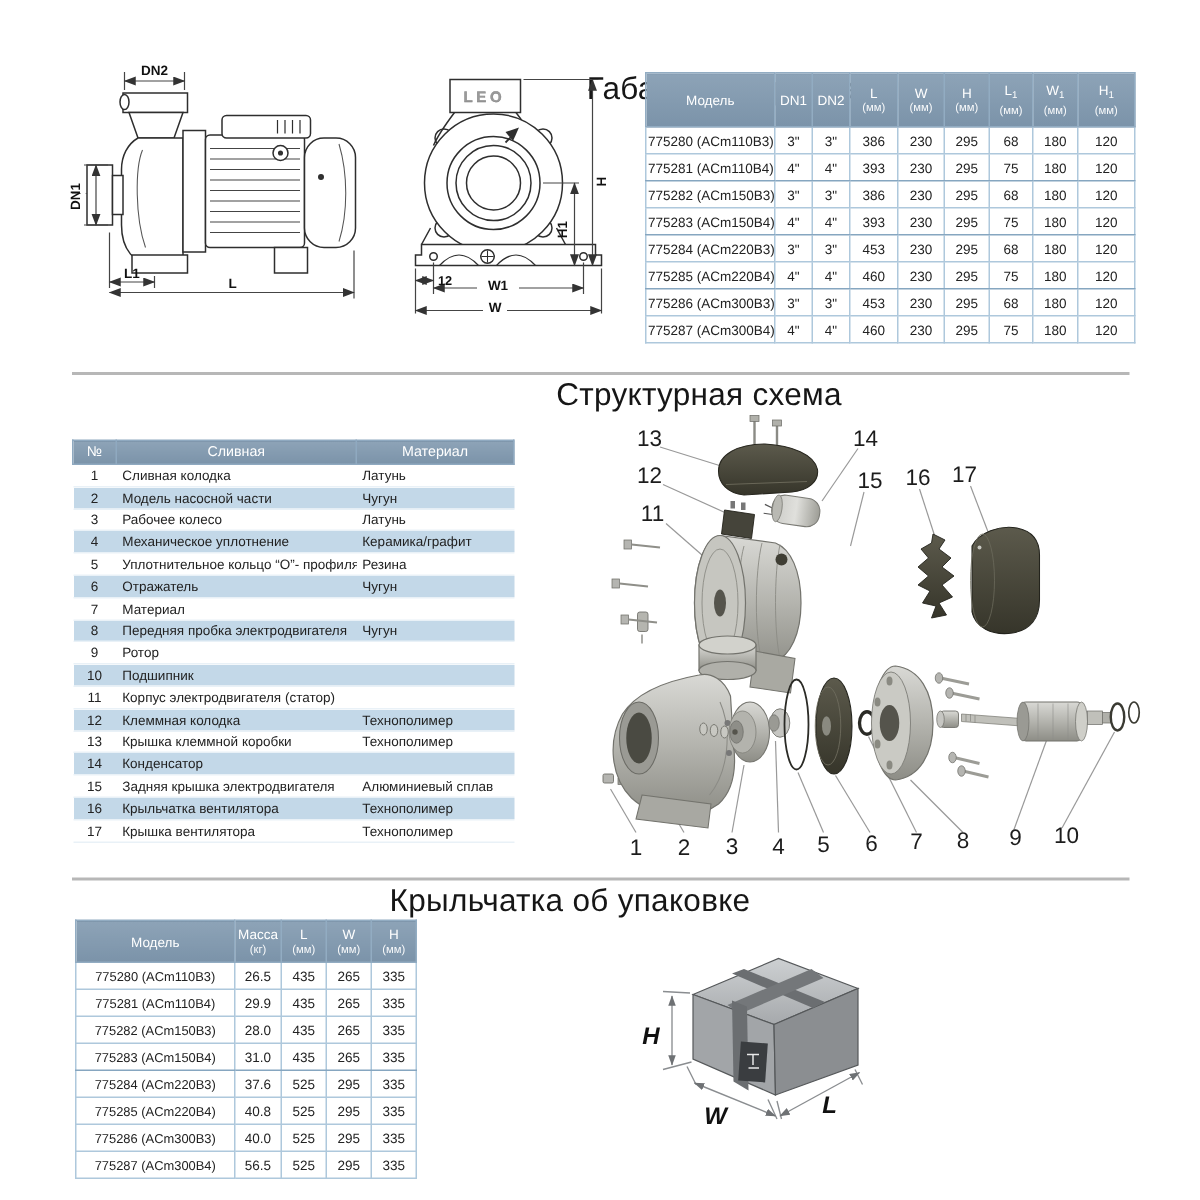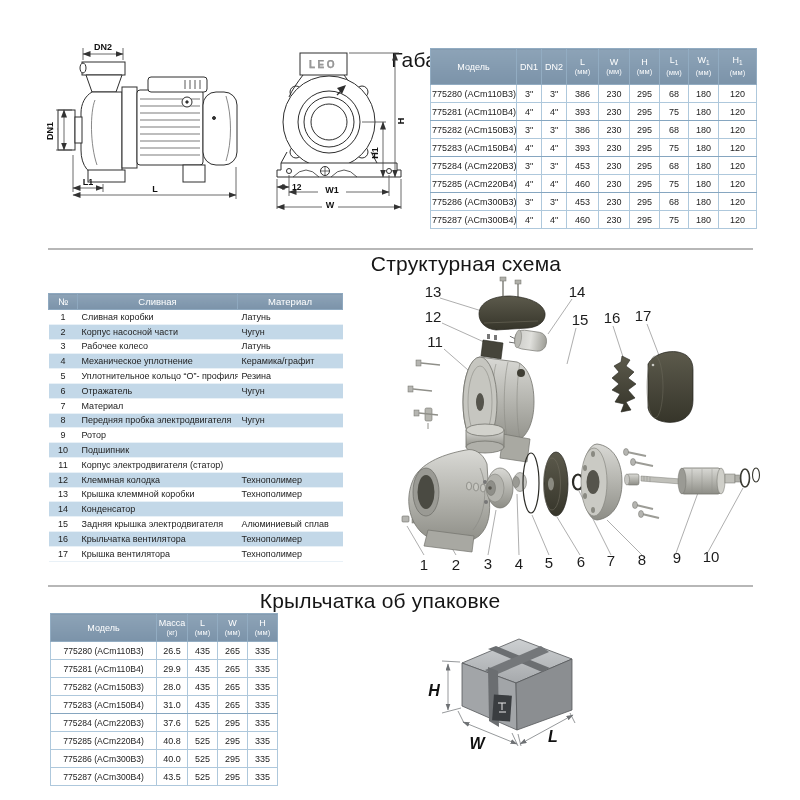--- a/index.html
+++ b/index.html
@@ -294,26 +294,26 @@
   <thead>
         <tr>
           <th>№</th>
           <th>Сливная</th>
           <th>Материал</th>
         </tr>
       </thead>
       <tbody>
         <tr>
           <td>1</td>
-          <td>Сливная коробки</td>
+          <td>Сливная колодка</td>
           <td>Латунь</td>
         </tr>
         <tr>
           <td>2</td>
-          <td>Корпус насосной части</td>
+          <td>Модель насосной части</td>
           <td>Чугун</td>
         </tr>
         <tr>
           <td>3</td>
           <td>Рабочее колесо</td>
           <td>Латунь</td>
         </tr>
         <tr>
           <td>4</td>
           <td>Механическое уплотнение</td>
@@ -656,21 +656,21 @@
         </tr>
         <tr>
           <td>775286 (ACm300B3)</td>
           <td>40.0</td>
           <td>525</td>
           <td>295</td>
           <td>335</td>
         </tr>
         <tr>
           <td>775287 (ACm300B4)</td>
-          <td>43.5</td>
+          <td>56.5</td>
           <td>525</td>
           <td>295</td>
           <td>335</td>
         </tr>
       </tbody>
     </table>
 
   <svg id="boxsvg" width="290" height="185" viewBox="0 0 290 185">
     <defs>
       <linearGradient id="gTop" x1="0" y1="0" x2="0" y2="1">

